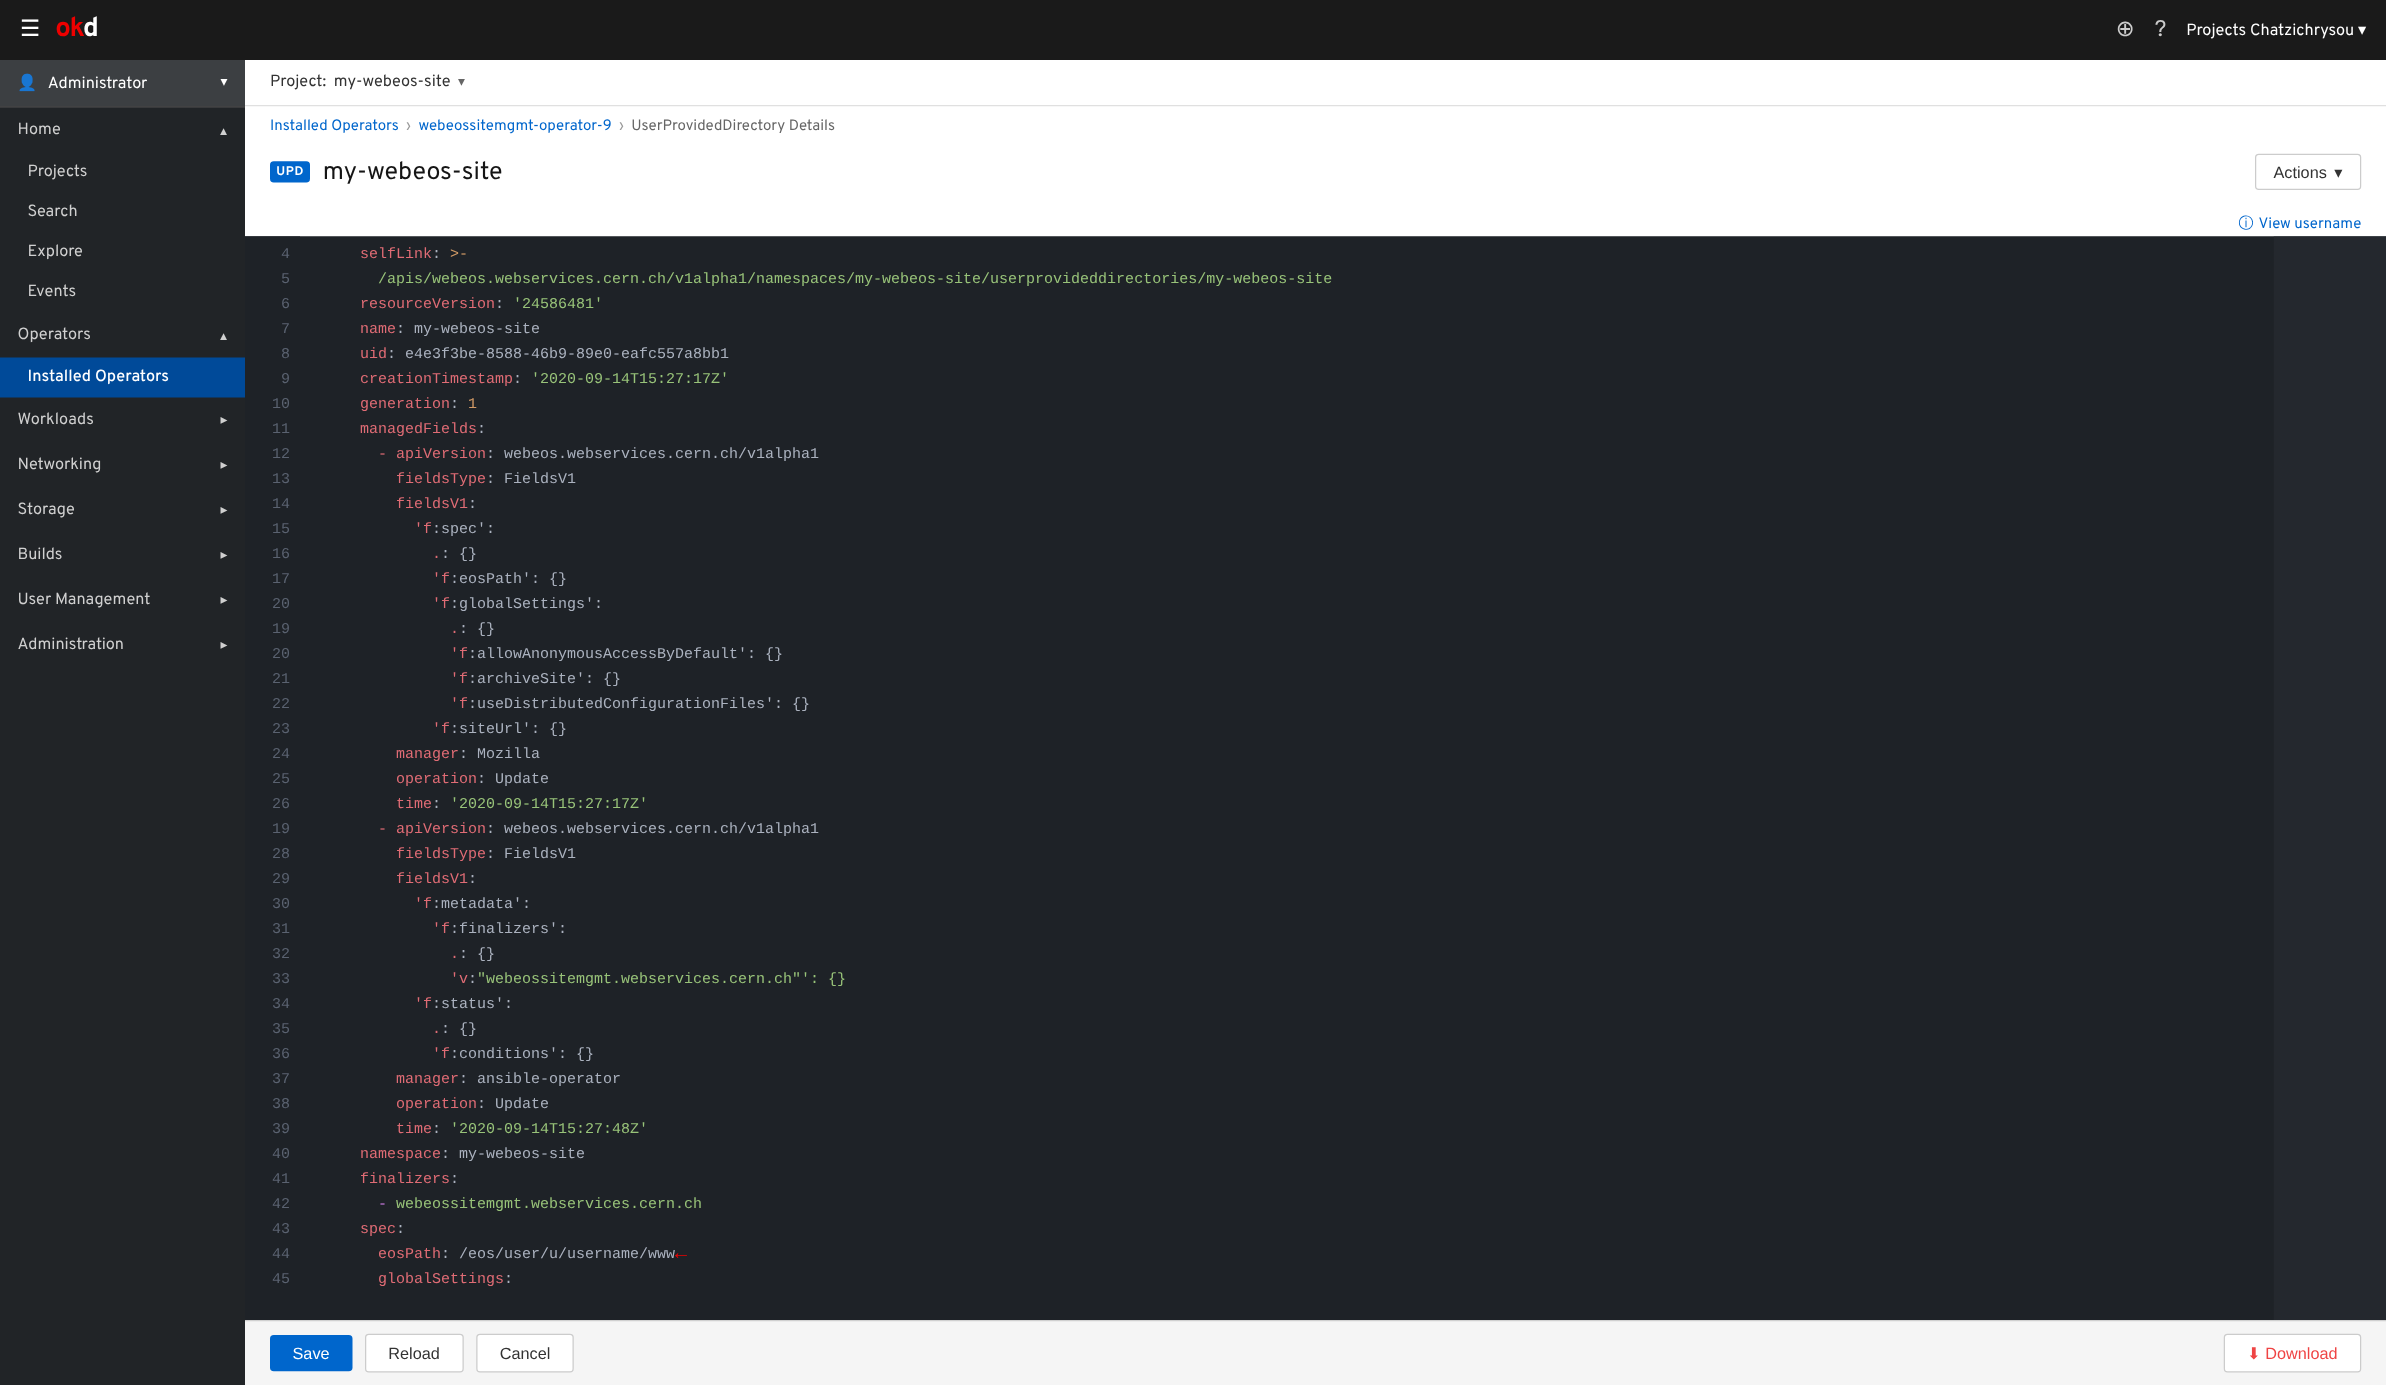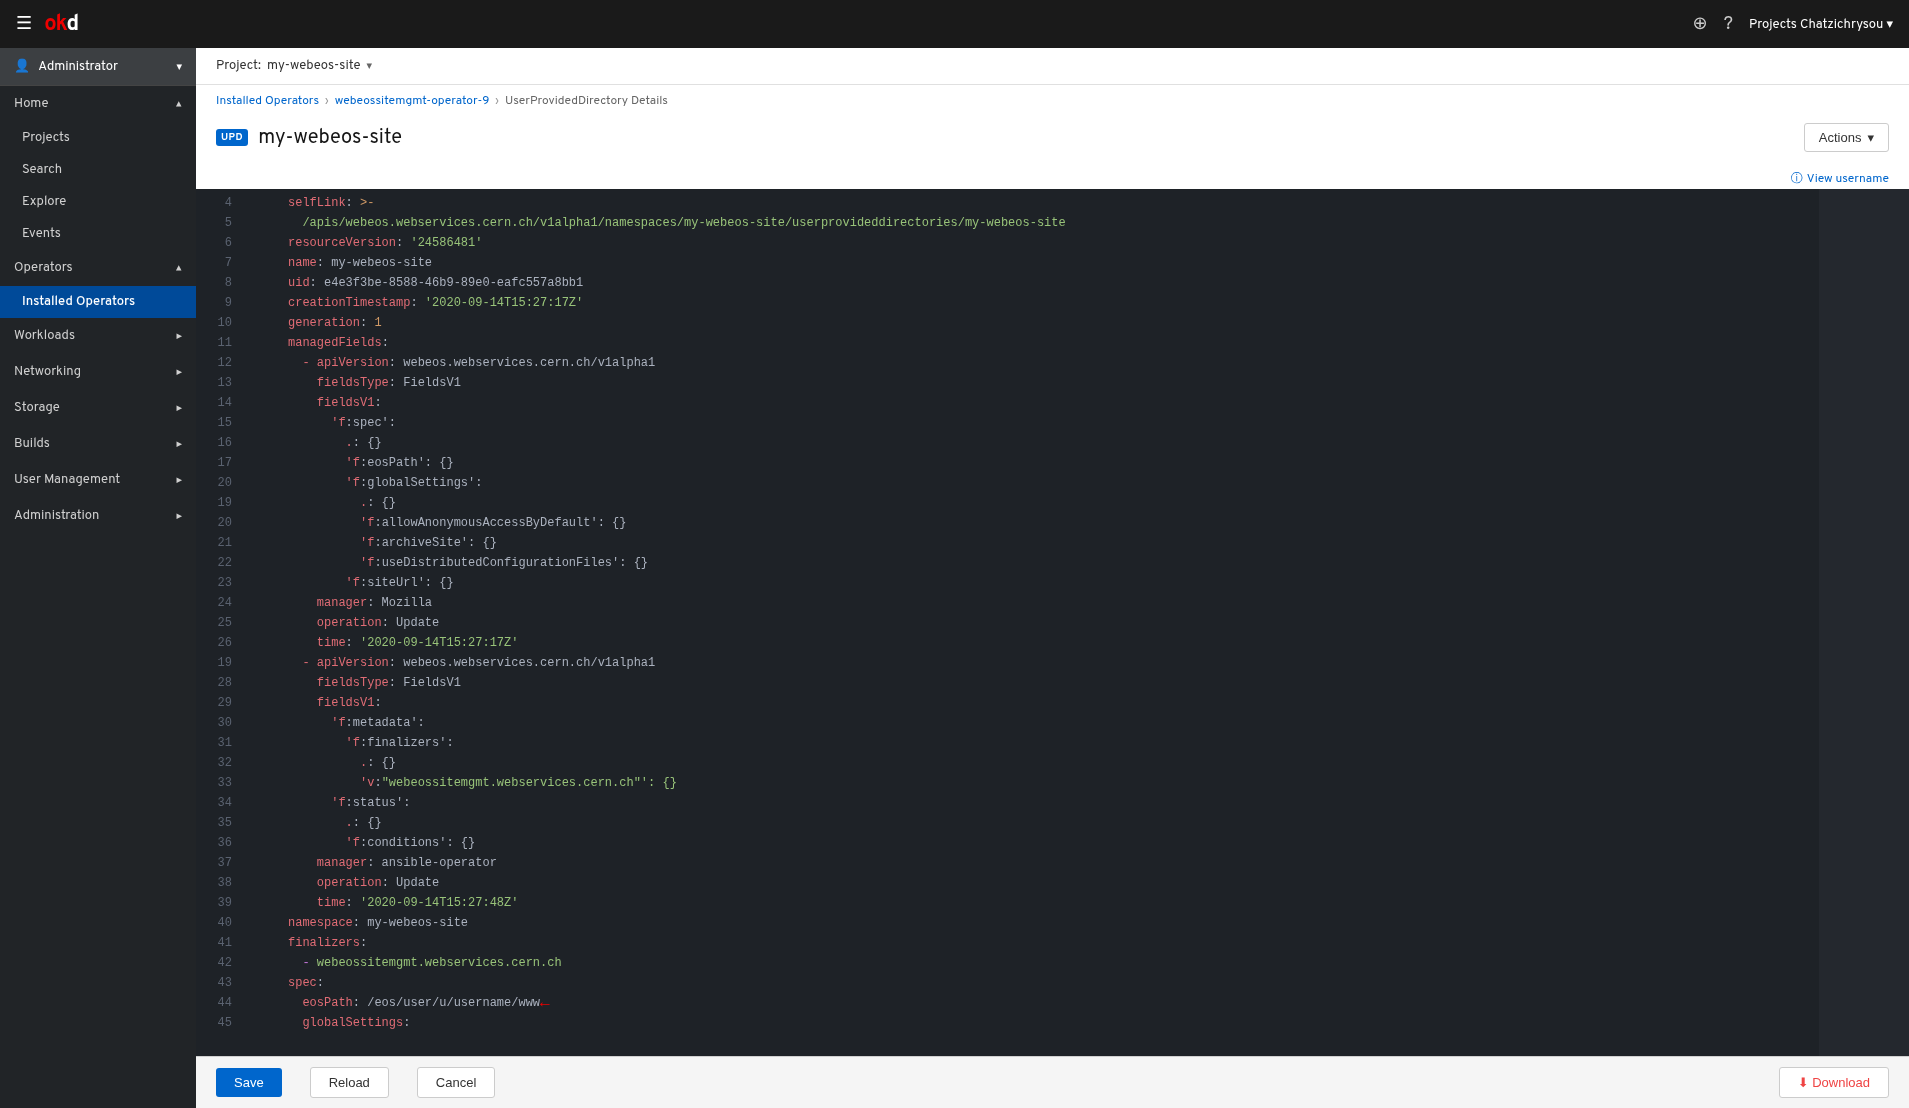--- a/index.html
+++ b/index.html
@@ -219,21 +219,21 @@
       opacity: 0.8;
     }
 
     
     .bottom-bar {
       background: #f5f5f5;
       border-top: 1px solid #d0d0d0;
       padding: 10px 20px;
       display: flex;
       align-items: center;
-      gap: 28px;
+      gap: 10px;
       flex-shrink: 0;
     }
     .btn-save {
       background: #0066cc;
       color: #fff;
       border: none;
       padding: 7px 18px;
       border-radius: 3px;
       cursor: pointer;
       font-size: 13px;

